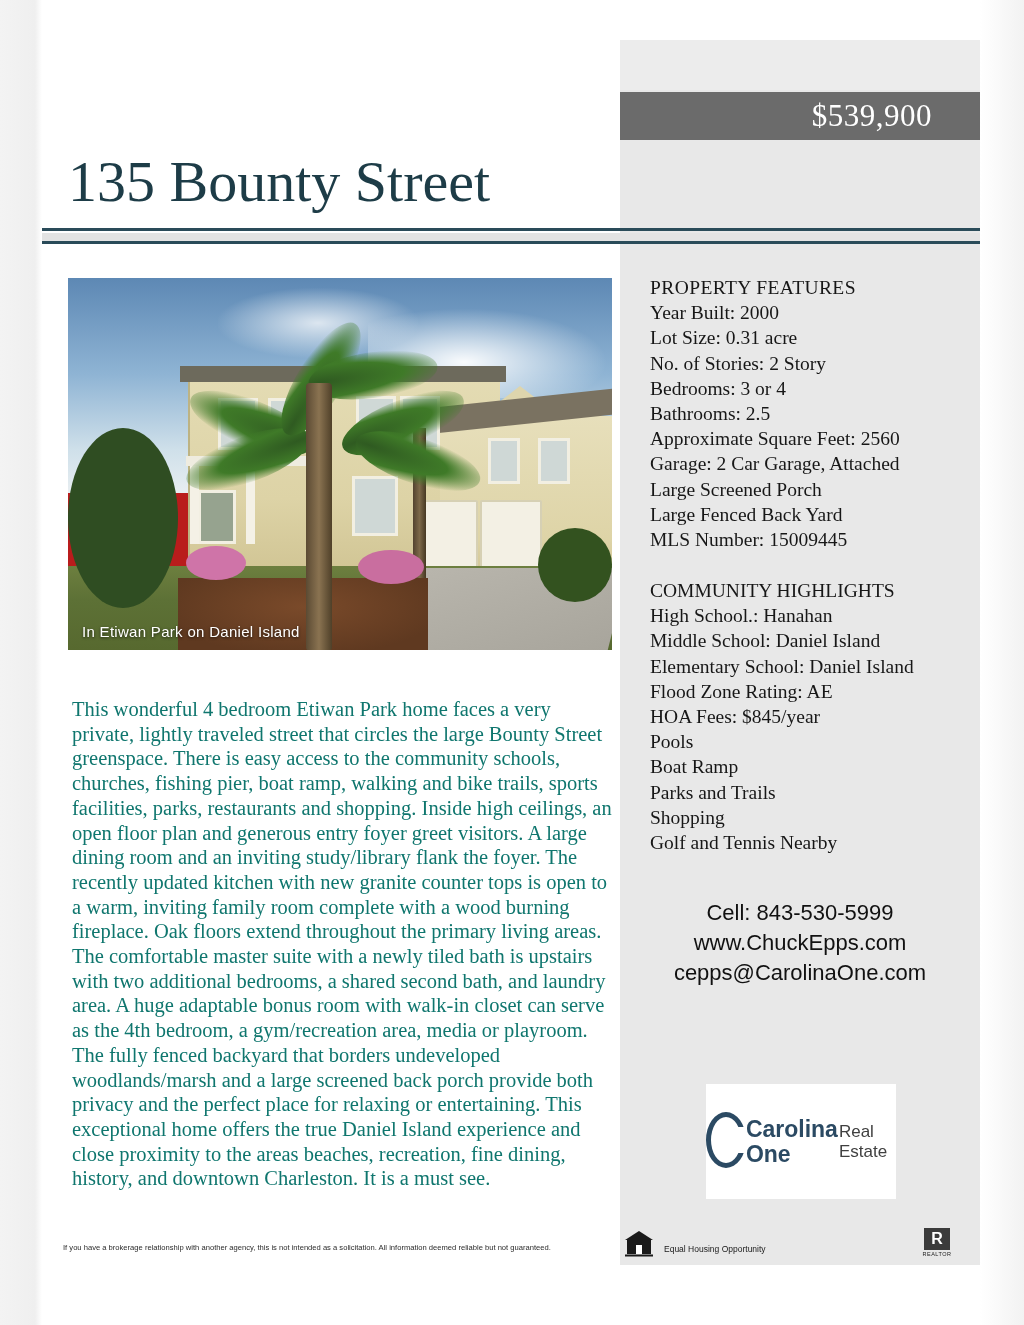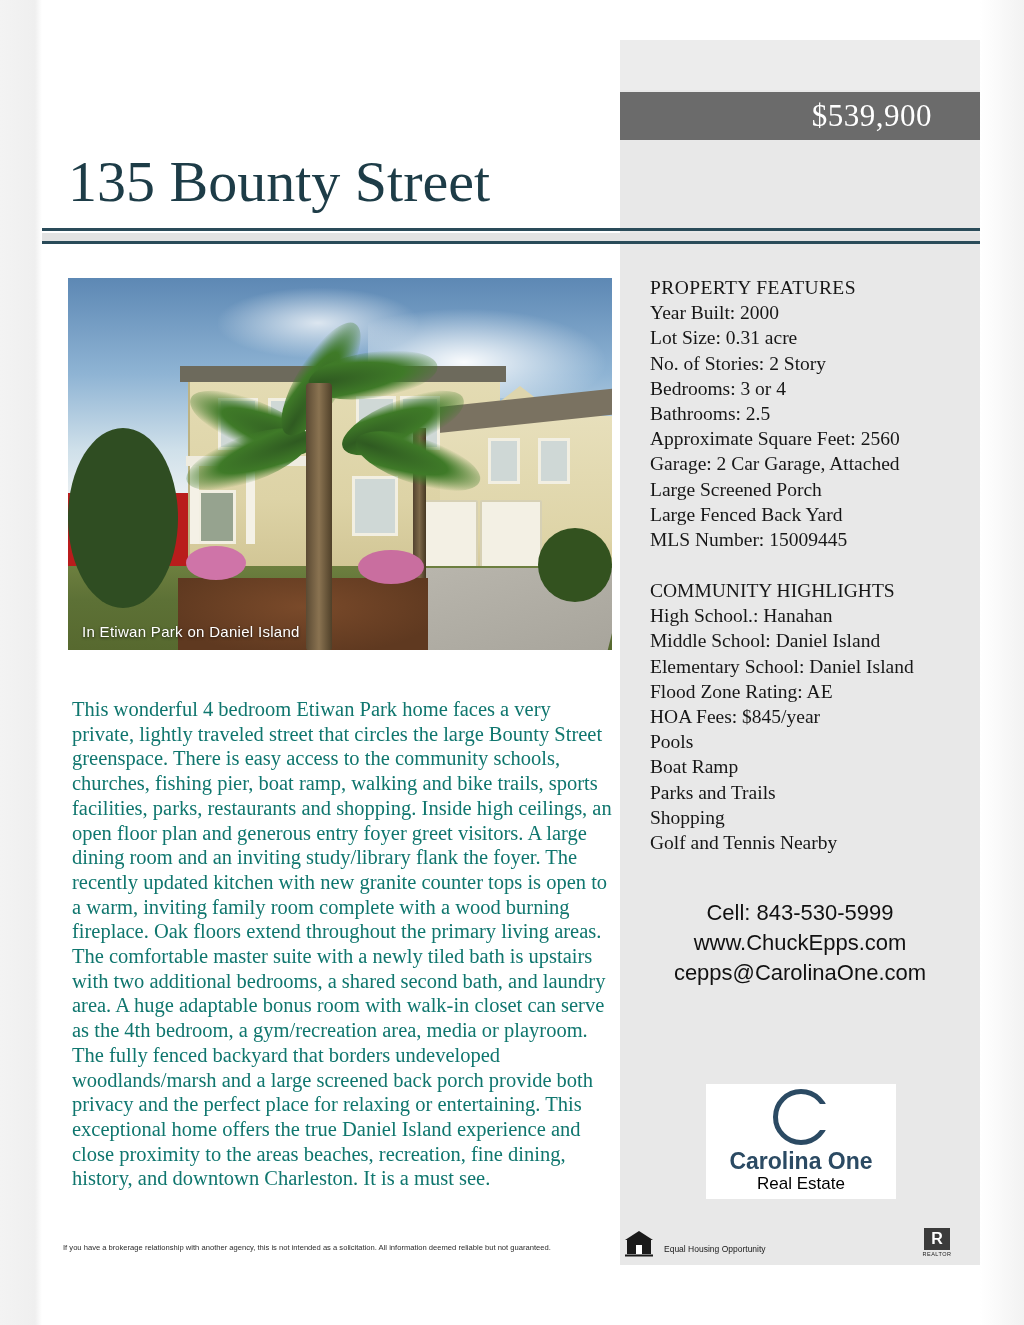--- a/index.html
+++ b/index.html
@@ -244,21 +244,21 @@
     font-size: 22px;
     line-height: 30px;
   }
 
   .logo-box {
     position: absolute;
     left: 706px; top: 1084px;
     width: 190px; height: 115px;
     background: #ffffff;
     display: flex;
-    flex-direction: column;
+    flex-direction: row;
     align-items: center;
     justify-content: center;
   }
   .logo-c {
     width: 46px; height: 46px;
     border: 5px solid #2b4a63;
     border-radius: 50%;
     position: relative;
     margin-bottom: 4px;
   }
@@ -279,21 +279,21 @@
   .logo-name {
     font-family: "Liberation Sans", sans-serif;
     font-size: 23px;
     font-weight: bold;
     color: #2b4a63;
     line-height: 25px;
   }
   .logo-sub {
     font-family: "Liberation Sans", sans-serif;
     font-size: 17px;
-    color: #000000;
+    color: #404040;
     line-height: 20px;
   }
 
   .eho {
     position: absolute;
     left: 624px; top: 1229px;
     width: 30px; height: 28px;
   }
   .eho-text {
     position: absolute;

